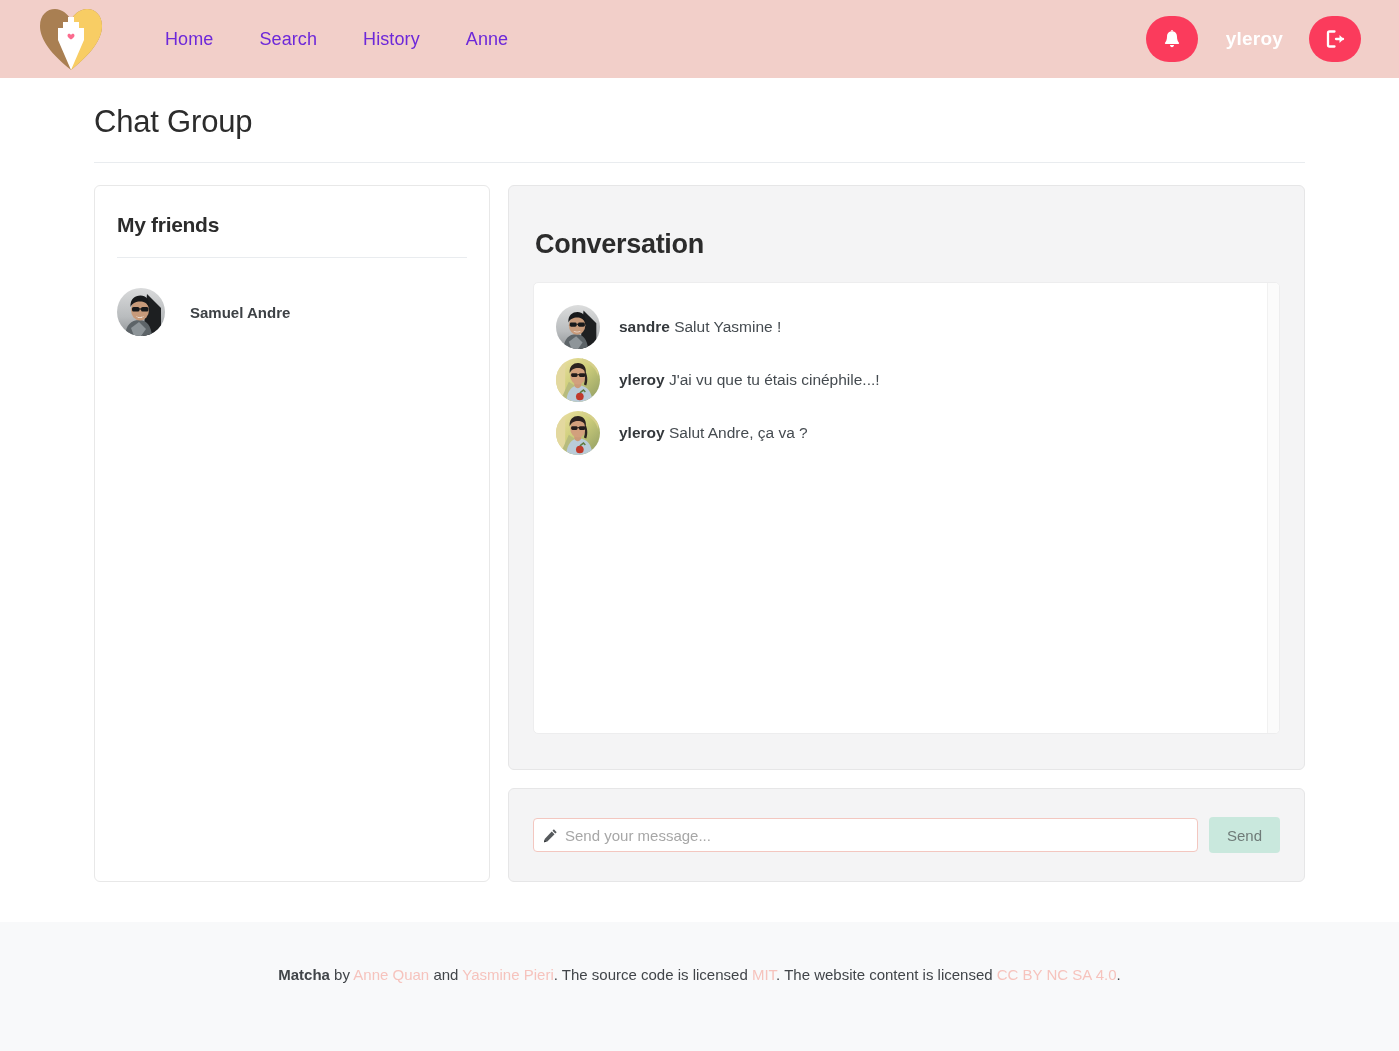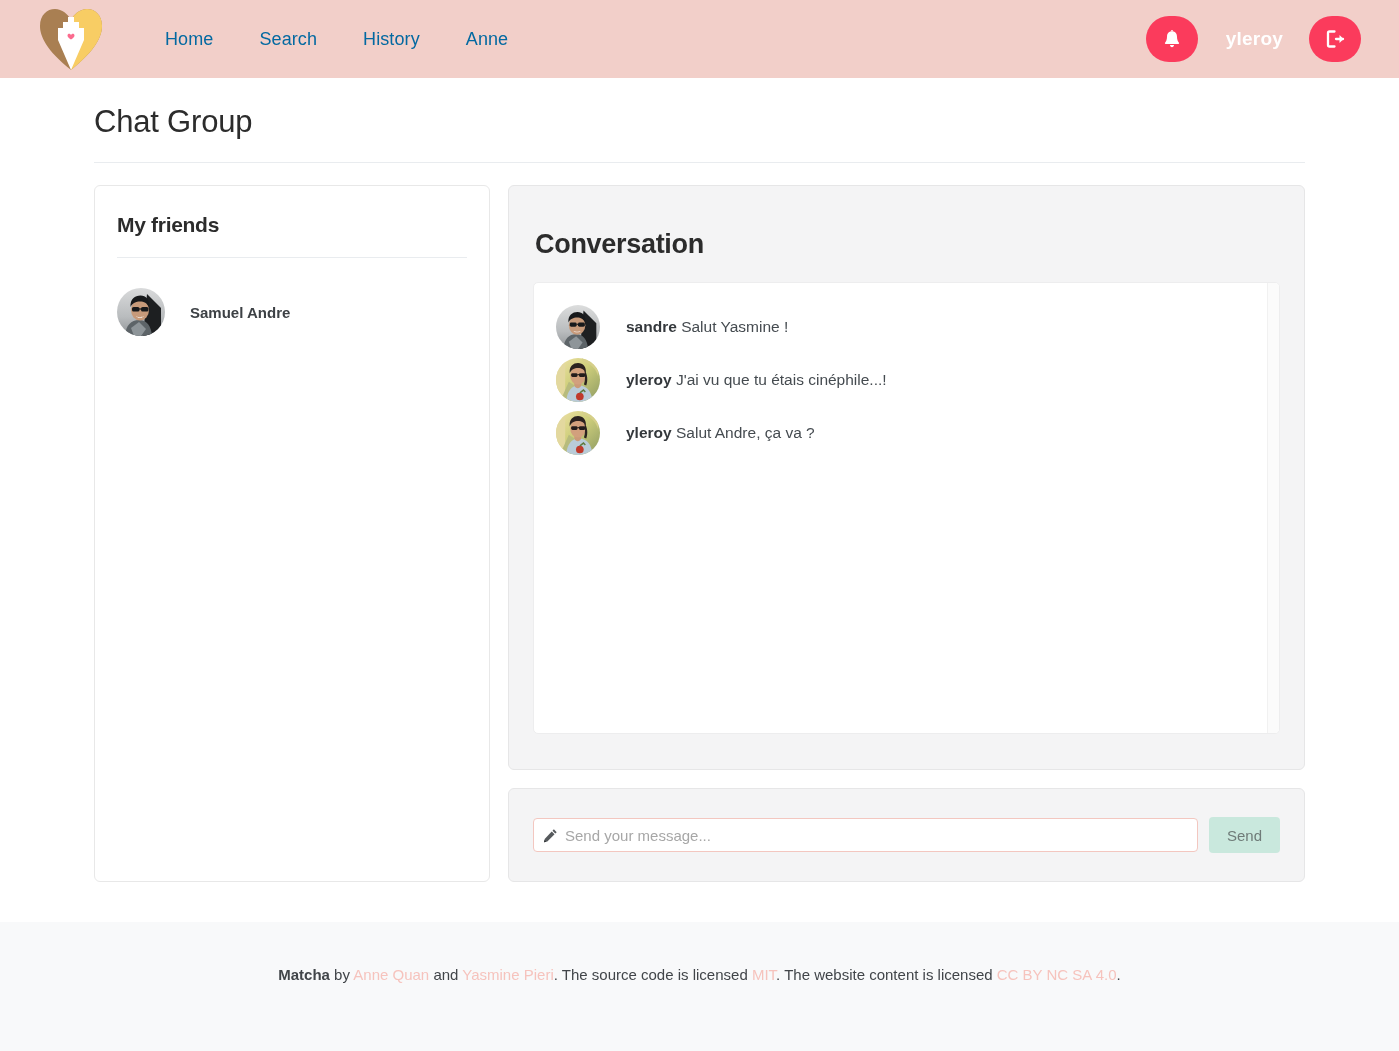--- a/index.html
+++ b/index.html
@@ -28,21 +28,21 @@
     flex: 0 0 auto;
   }
   .brand svg { display: block; }
 
   .nav-links {
     display: flex;
     align-items: center;
     gap: 0;
   }
   .nav-link {
-    color: #0369a1;
+    color: #6d28d9;
     font-size: 18px;
     text-decoration: none;
     padding: 6px 23px;
     letter-spacing: .1px;
     cursor: pointer;
     white-space: nowrap;
   }
 
   .nav-right {
     margin-left: auto;
@@ -167,21 +167,21 @@
   }
   .msg-row {
     display: flex;
     align-items: center;
     gap: 0;
     margin-bottom: 9px;
   }
   .msg-text {
     font-size: 15.5px;
     color: #454b50;
-    margin-left: 26px;
+    margin-left: 19px;
     white-space: nowrap;
   }
   .msg-author {
     font-weight: bold;
     color: #34383c;
   }
   .scroll-track {
     position: absolute;
     top: 0; right: 0;
     width: 12px; height: 100%;

